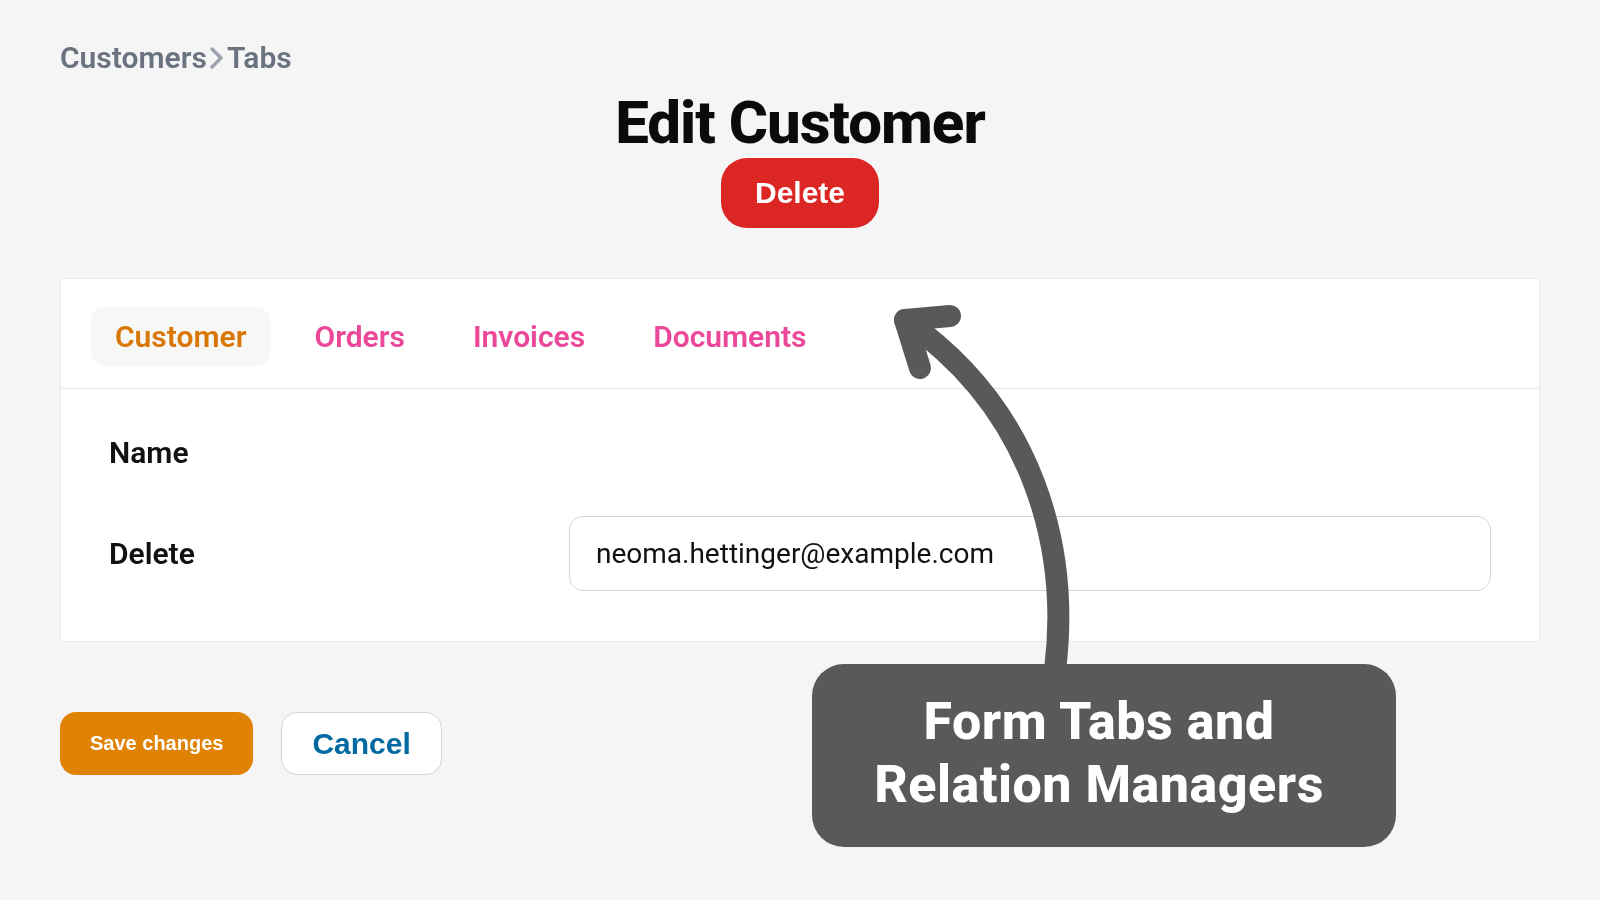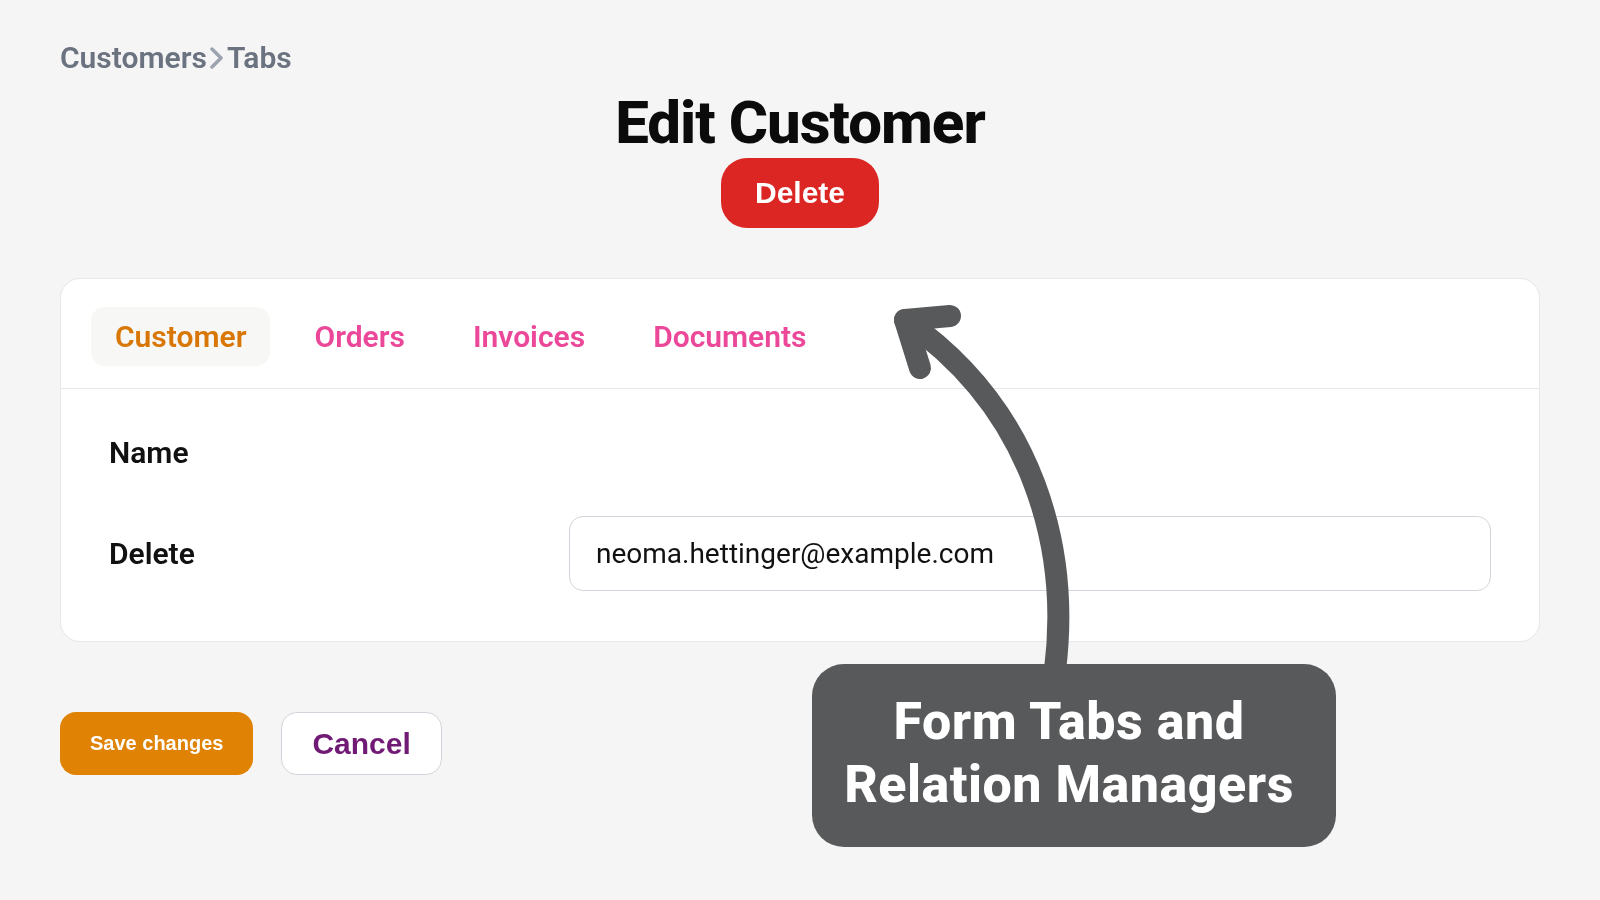--- a/index.html
+++ b/index.html
@@ -42,21 +42,21 @@
   border: none;
   border-radius: 26px;
   font-size: 30px;
   font-weight: 700;
   padding: 18px 34px;
   cursor: pointer;
 }
 .card {
   background: #fff;
   border: 1px solid #e5e7eb;
-  border-radius: 20px;
+  border-radius: 4px;
   overflow: hidden;
 }
 .tabs-row {
   display: flex;
   gap: 20px;
   padding: 28px 30px 22px 30px;
   border-bottom: 1px solid #e5e7eb;
 }
 .tab {
   font-size: 30px;
@@ -104,39 +104,39 @@
   color: #fff;
   border: none;
   border-radius: 16px;
   font-size: 20px;
   font-weight: 700;
   padding: 20px 30px;
   cursor: pointer;
 }
 .cancel-btn {
   background: #fff;
-  color: #701a75;
+  color: #0369a1;
   border: 1px solid #d1d5db;
   border-radius: 16px;
   font-size: 30px;
   font-weight: 700;
   padding: 8px 30px;
   cursor: pointer;
 }
 .annotation-arrow {
   position: absolute;
   left: 880px;
   top: 290px;
   pointer-events: none;
 }
 .annotation-callout {
   position: absolute;
   left: 812px;
   top: 664px;
-  width: 524px;
+  width: 584px;
   background: #57595a;
   color: #fff;
   border-radius: 32px;
   padding: 26px 40px 30px 30px;
   text-align: center;
   font-weight: 800;
   font-size: 52px;
   line-height: 1.22;
   letter-spacing: 0.5px;
 }

